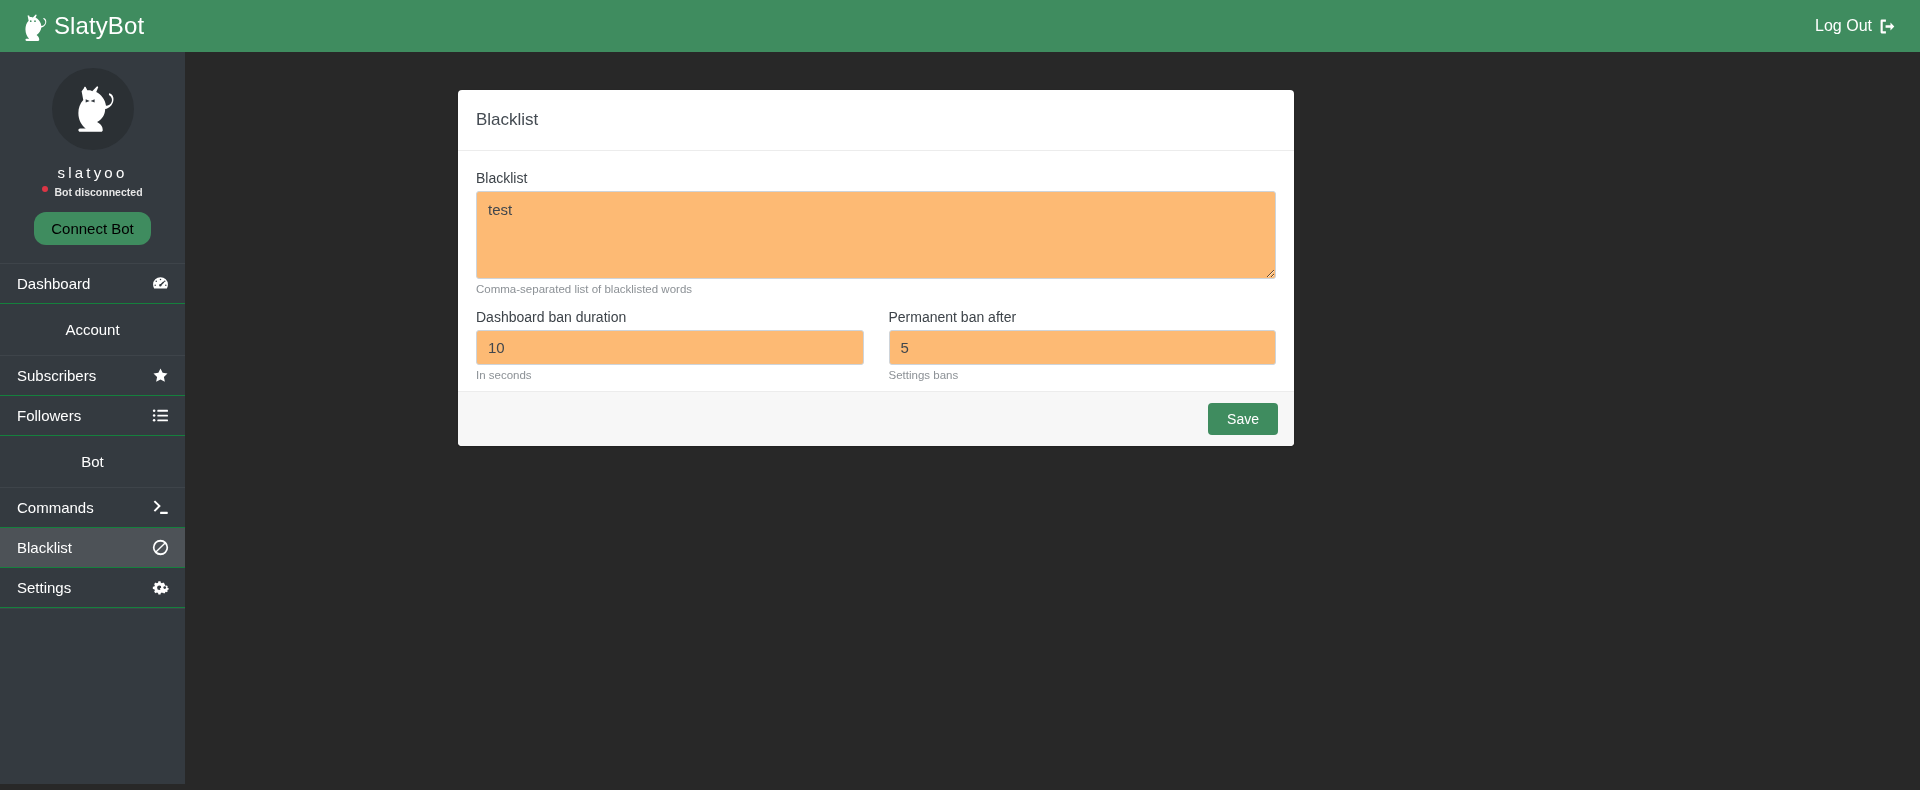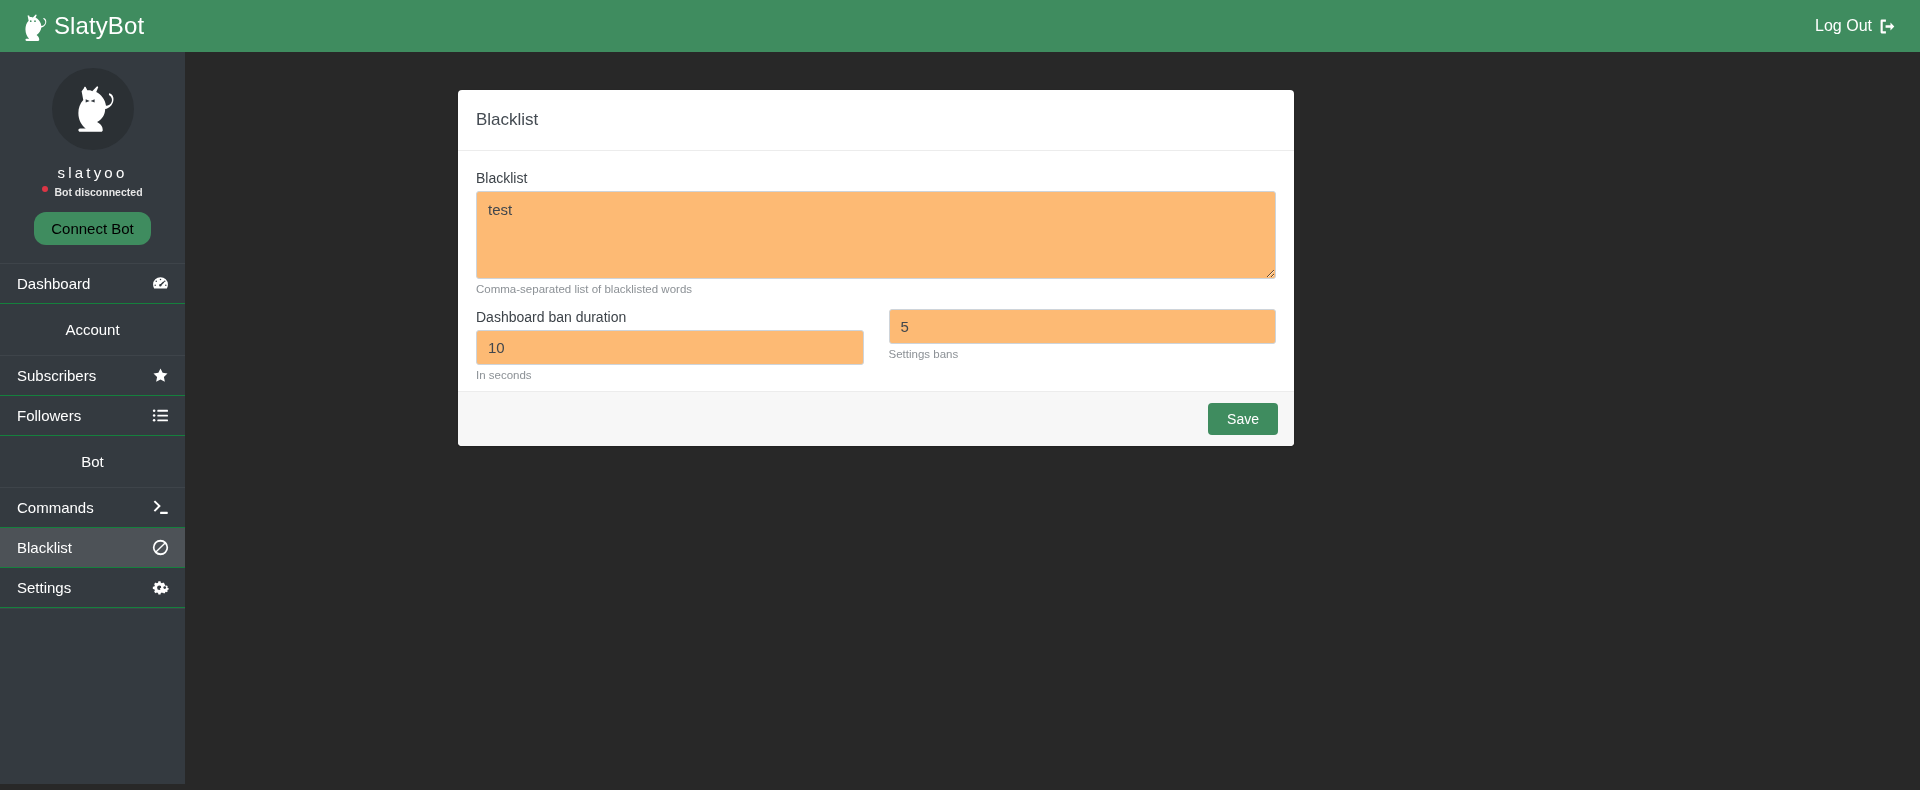--- a/index.html
+++ b/index.html
@@ -283,20 +283,21 @@
           <div class="form-help">Comma-separated list of blacklisted words</div>
         </div>
 
         <div class="form-row">
           <div class="form-col">
             <label class="form-label">Dashboard ban duration</label>
             <input class="form-control" type="text" value="10" style="">
             <div class="form-help">In seconds</div>
           </div>
           <div class="form-col">
+            <label class="form-label">Permanent ban after</label>
             <input class="form-control" type="text" value="5" style="">
             <div class="form-help">Settings bans</div>
           </div>
         </div>
 
       </div>
 
       <div class="card-footer">
         <button class="btn-save">Save</button>
       </div>

